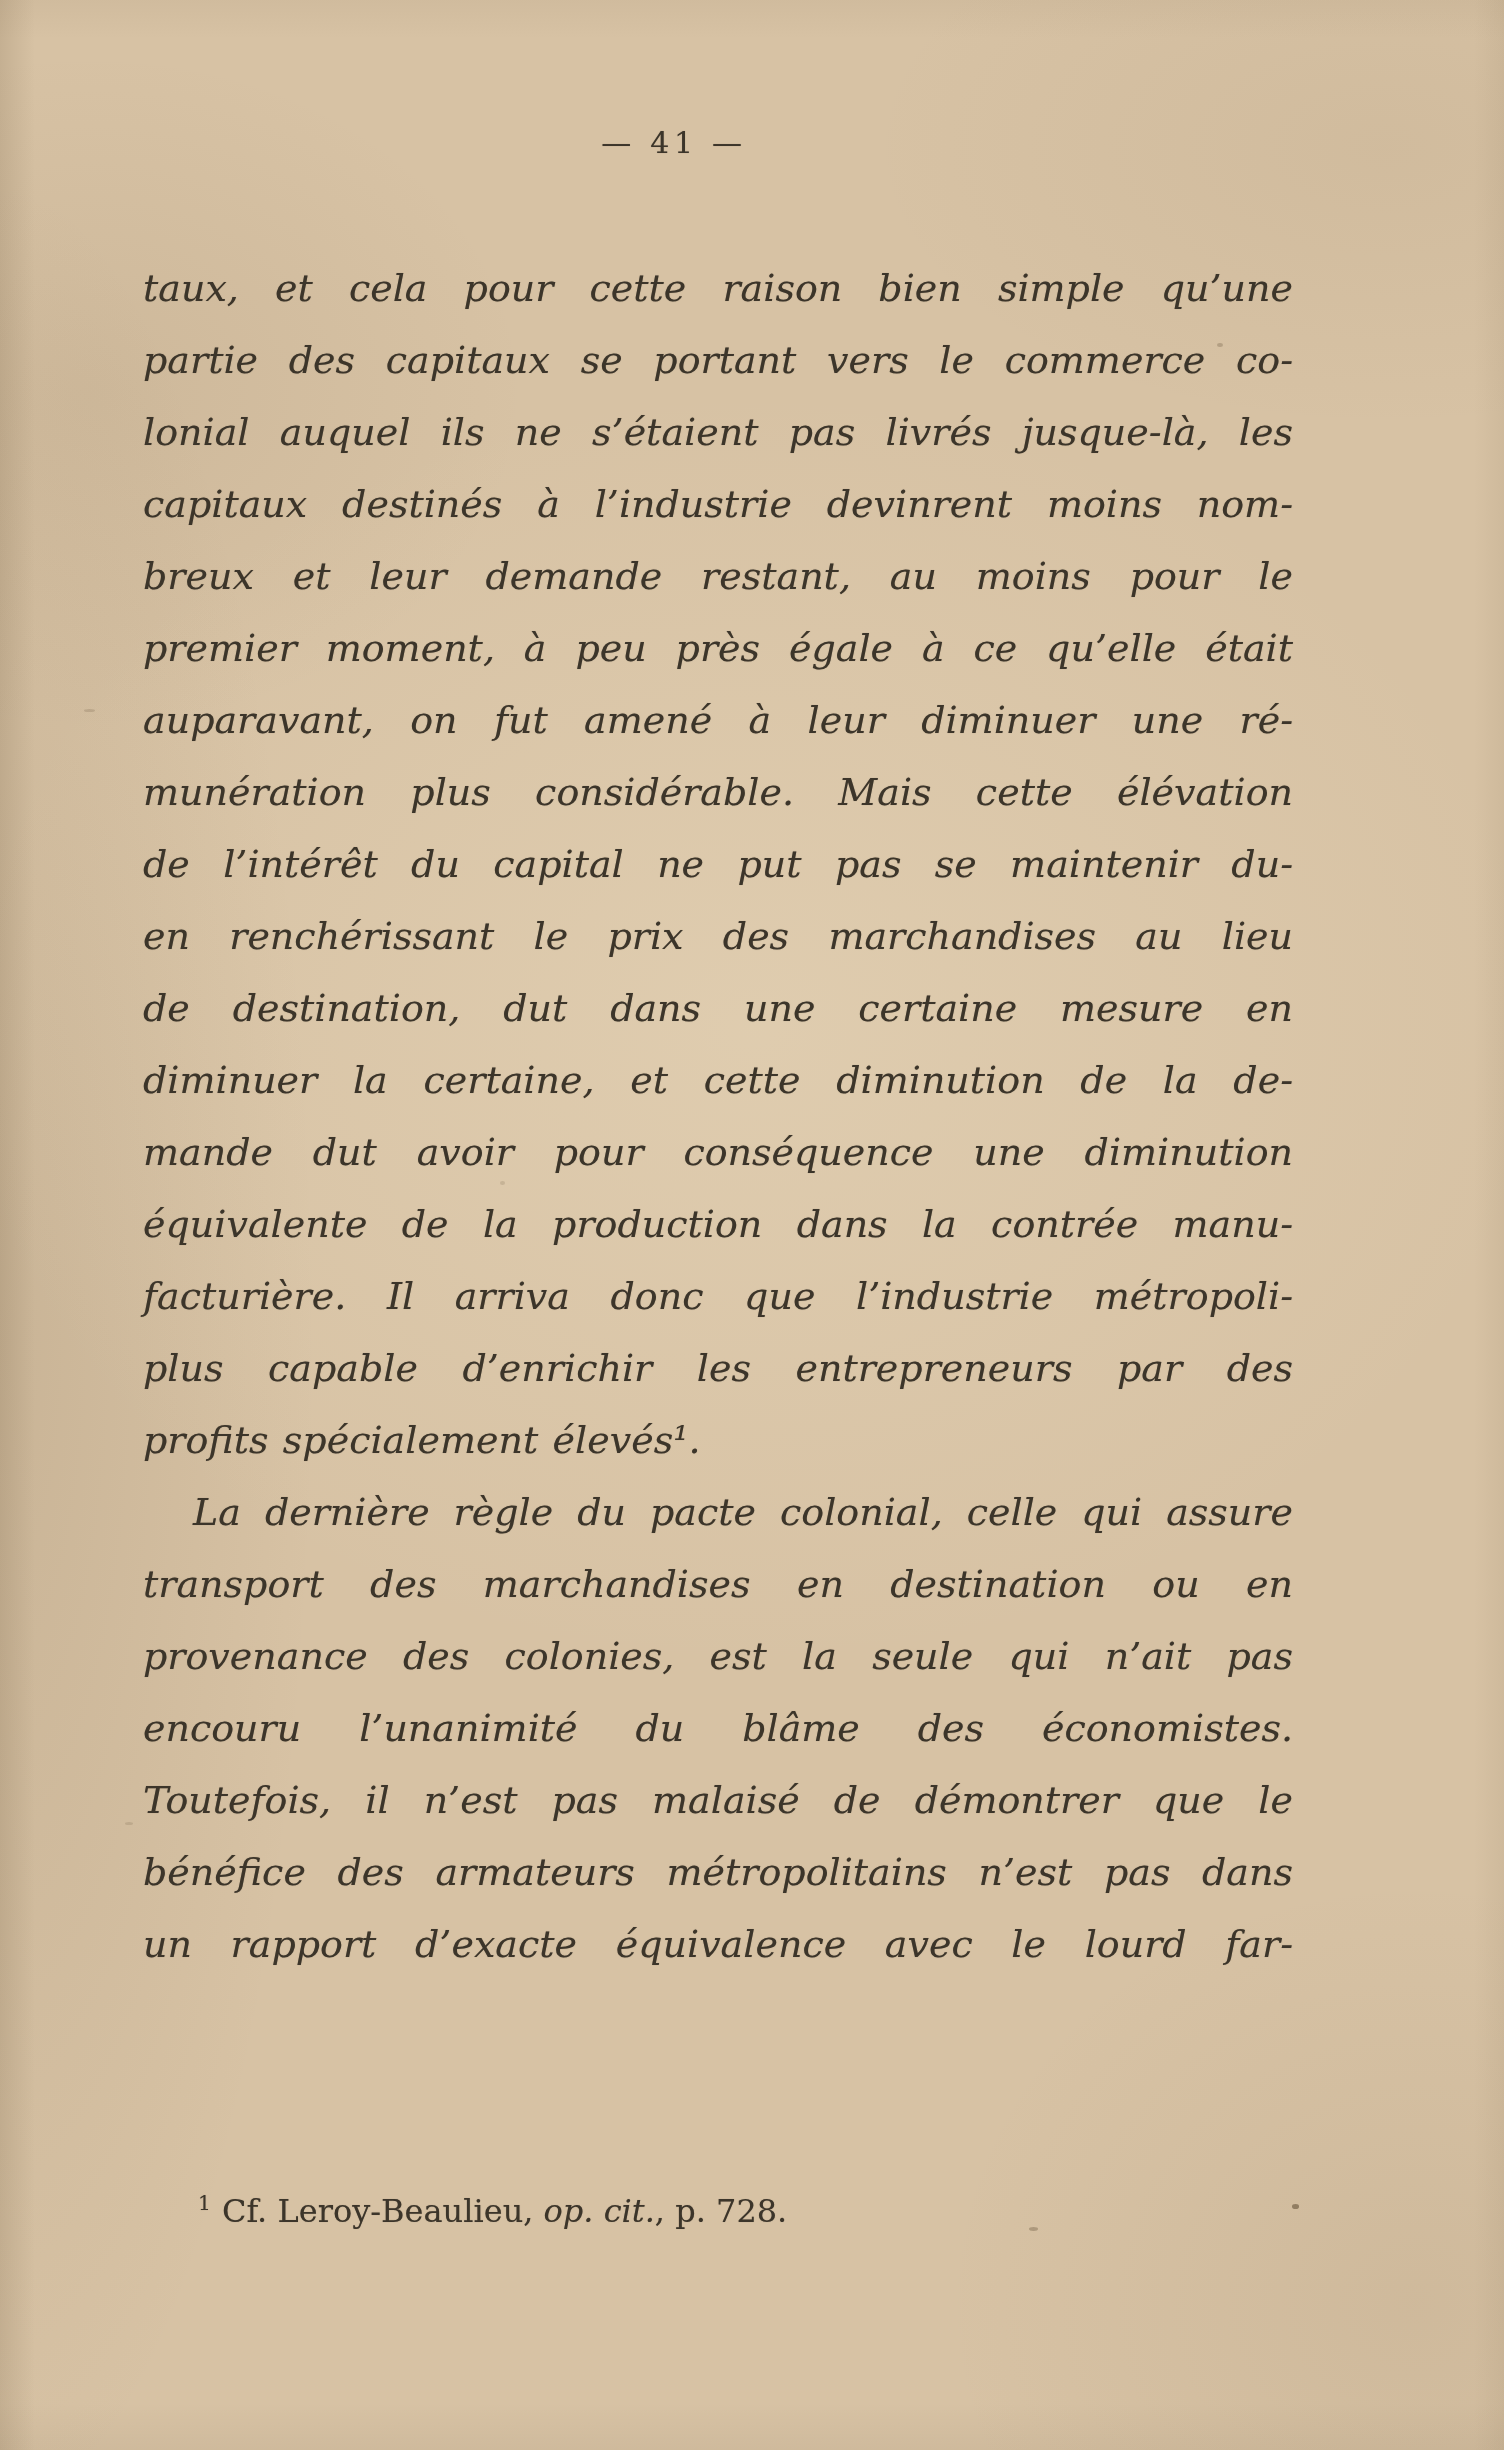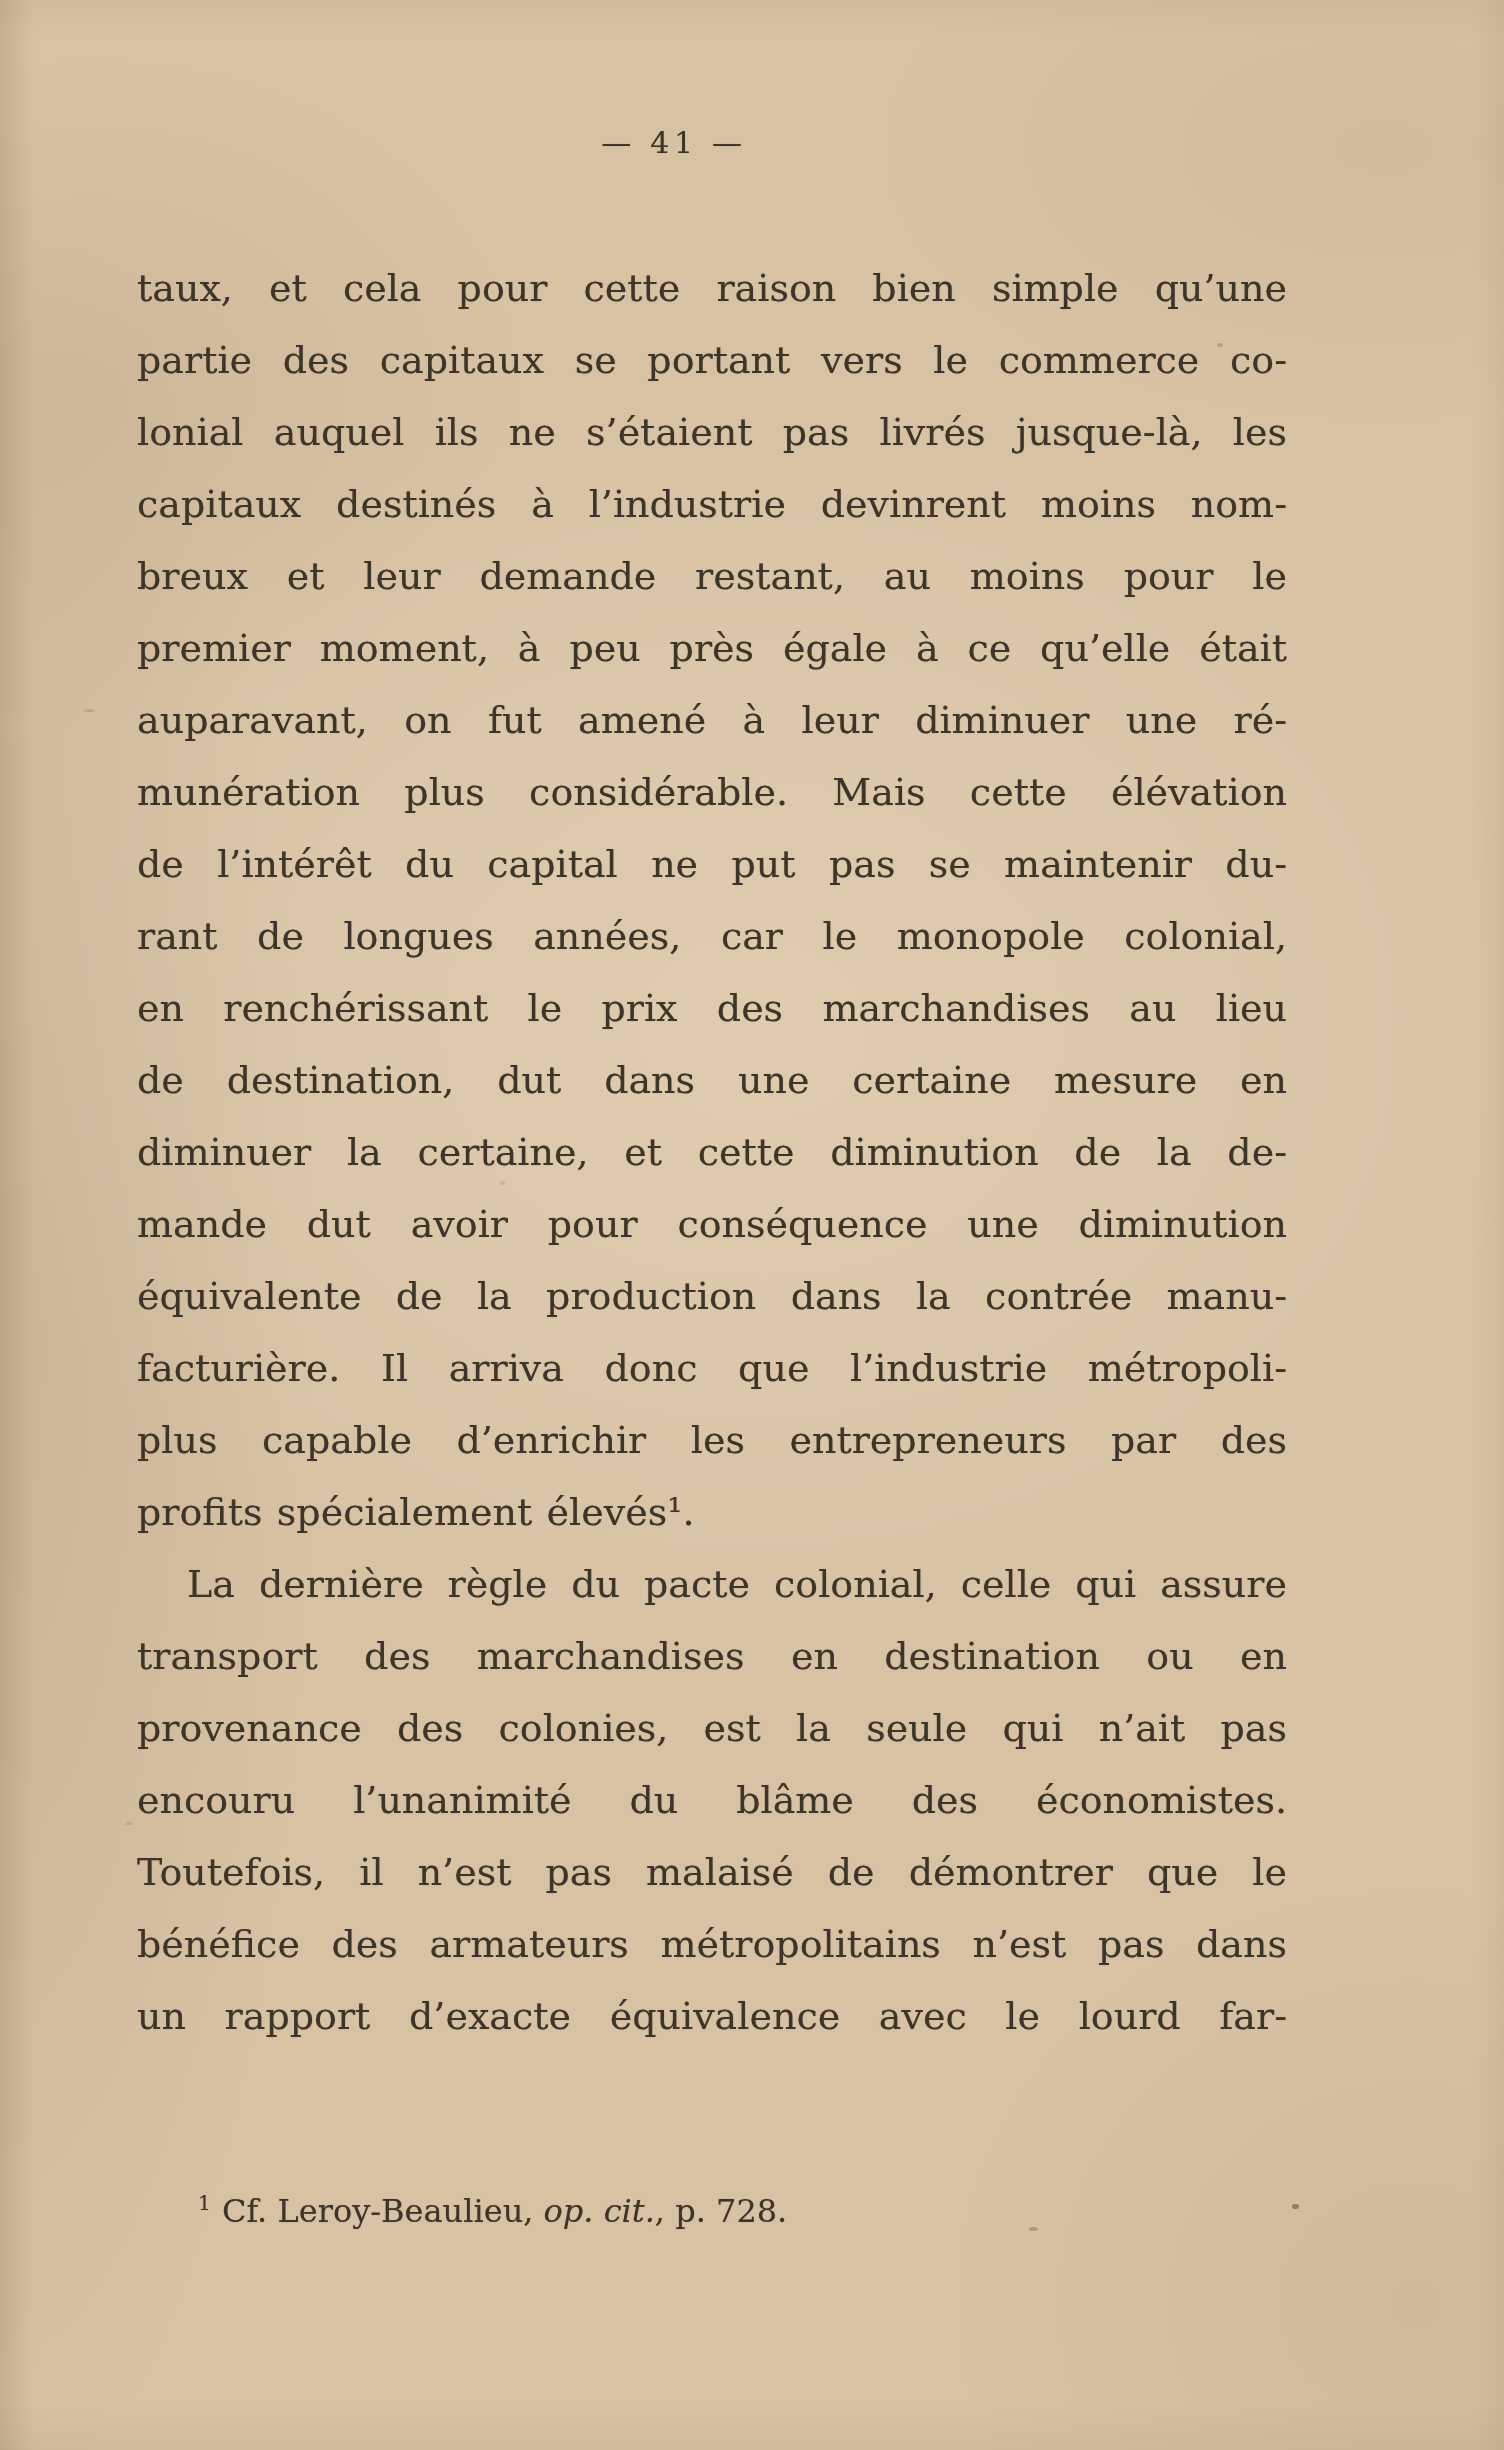--- a/index.html
+++ b/index.html
@@ -37,26 +37,27 @@
     text-align: center;
     transform: translateX(-51px);
     font-size: 30px;
     letter-spacing: 4.7px;
     color: #3c352a;
     text-shadow: 0 0 0.8px rgba(60,53,42,0.45);
   }
   .body-text {
     position: absolute;
     top: 252px;
-    left: 137px;
+    left: 143px;
     width: 1150px;
     font-size: 38px;
     color: #3c352a;
     text-shadow: 0 0 0.8px rgba(60,53,42,0.40);
     word-spacing: 2.3px;
+    font-style: italic;
   }
   .line {
     height: 72px;
     line-height: 72px;
     white-space: nowrap;
     text-align: justify;
     text-align-last: justify;
   }
   .line.end {
     text-align-last: left;
@@ -96,21 +97,20 @@
   <div class="body-text">
     <div class="line">taux, et cela pour cette raison bien simple qu’une</div>
     <div class="line">partie des capitaux se portant vers le commerce co-</div>
     <div class="line">lonial auquel ils ne s’étaient pas livrés jusque-là, les</div>
     <div class="line">capitaux destinés à l’industrie devinrent moins nom-</div>
     <div class="line">breux et leur demande restant, au moins pour le</div>
     <div class="line">premier moment, à peu près égale à ce qu’elle était</div>
     <div class="line">auparavant, on fut amené à leur diminuer une ré-</div>
     <div class="line">munération plus considérable. Mais cette élévation</div>
     <div class="line">de l’intérêt du capital ne put pas se maintenir du-</div>
-    <div class="line">rant de longues années, car le monopole colonial,</div>
     <div class="line">en renchérissant le prix des marchandises au lieu</div>
     <div class="line">de destination, dut dans une certaine mesure en</div>
     <div class="line">diminuer la certaine, et cette diminution de la de-</div>
     <div class="line">mande dut avoir pour conséquence une diminution</div>
     <div class="line">équivalente de la production dans la contrée manu-</div>
     <div class="line">facturière. Il arriva donc que l’industrie métropoli-</div>
     <div class="line">plus capable d’enrichir les entrepreneurs par des</div>
     <div class="line end">profits spécialement élevés¹.</div>
     <div class="line indent">La dernière règle du pacte colonial, celle qui assure</div>
     <div class="line">transport des marchandises en destination ou en</div>

